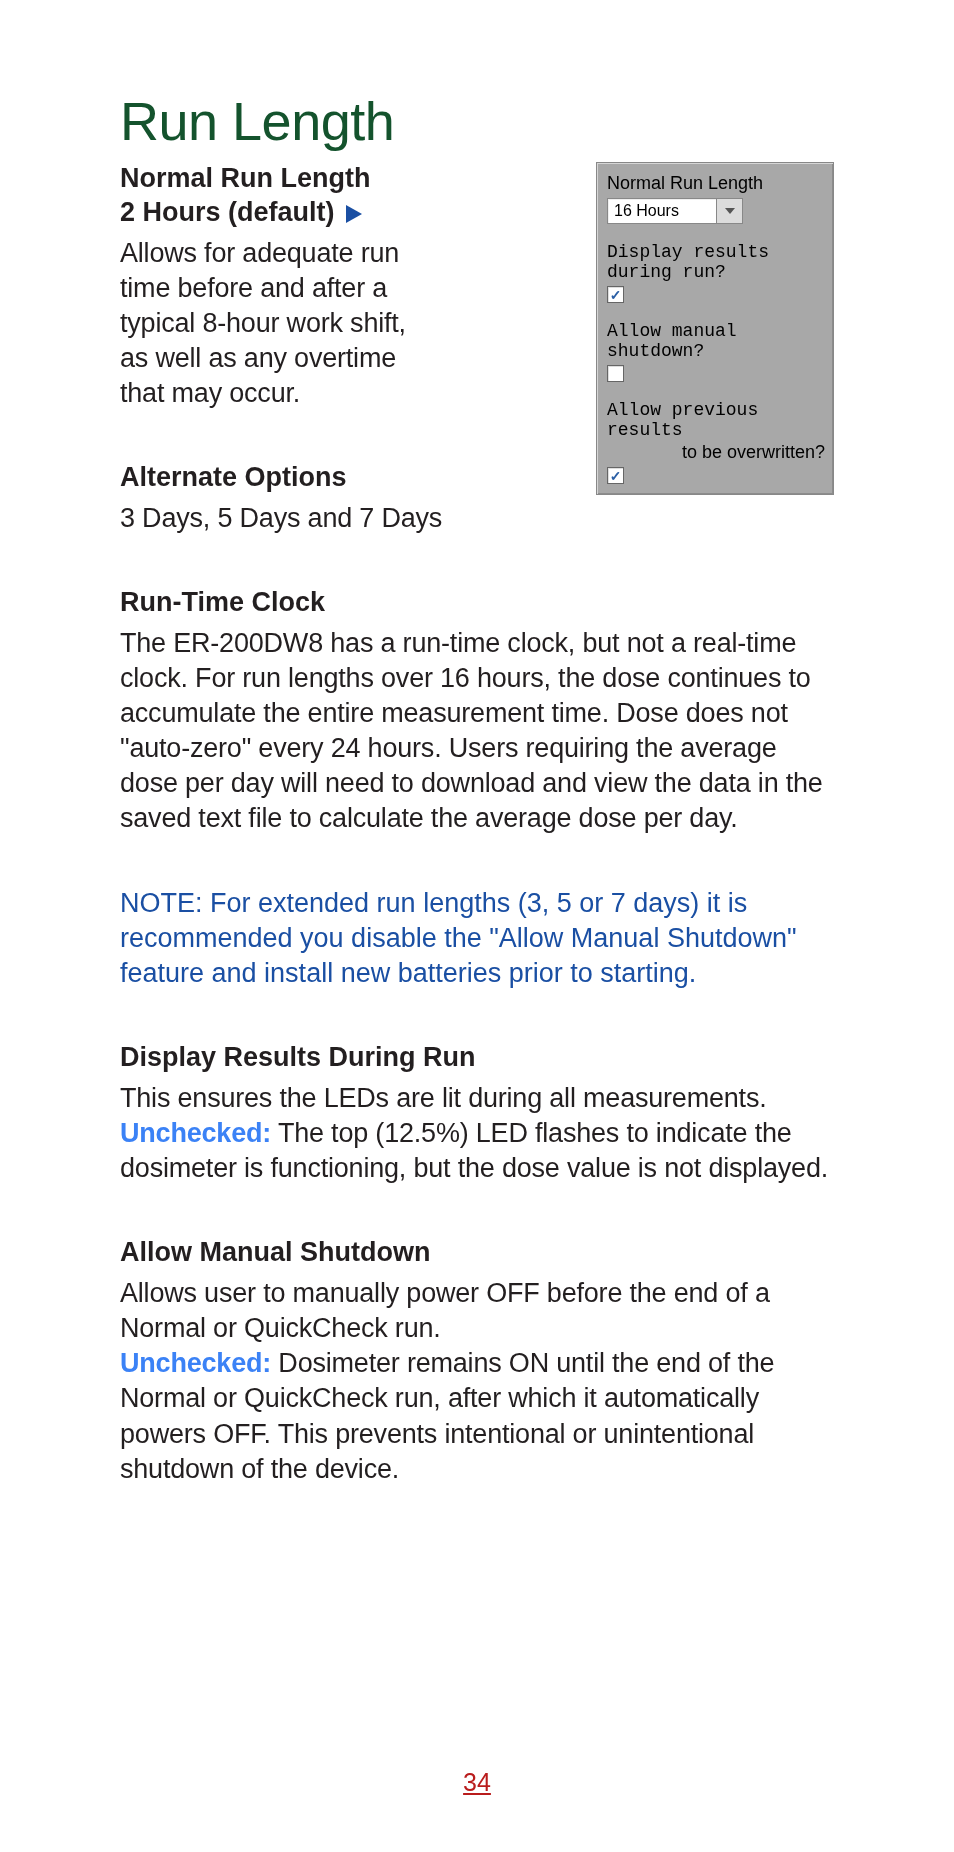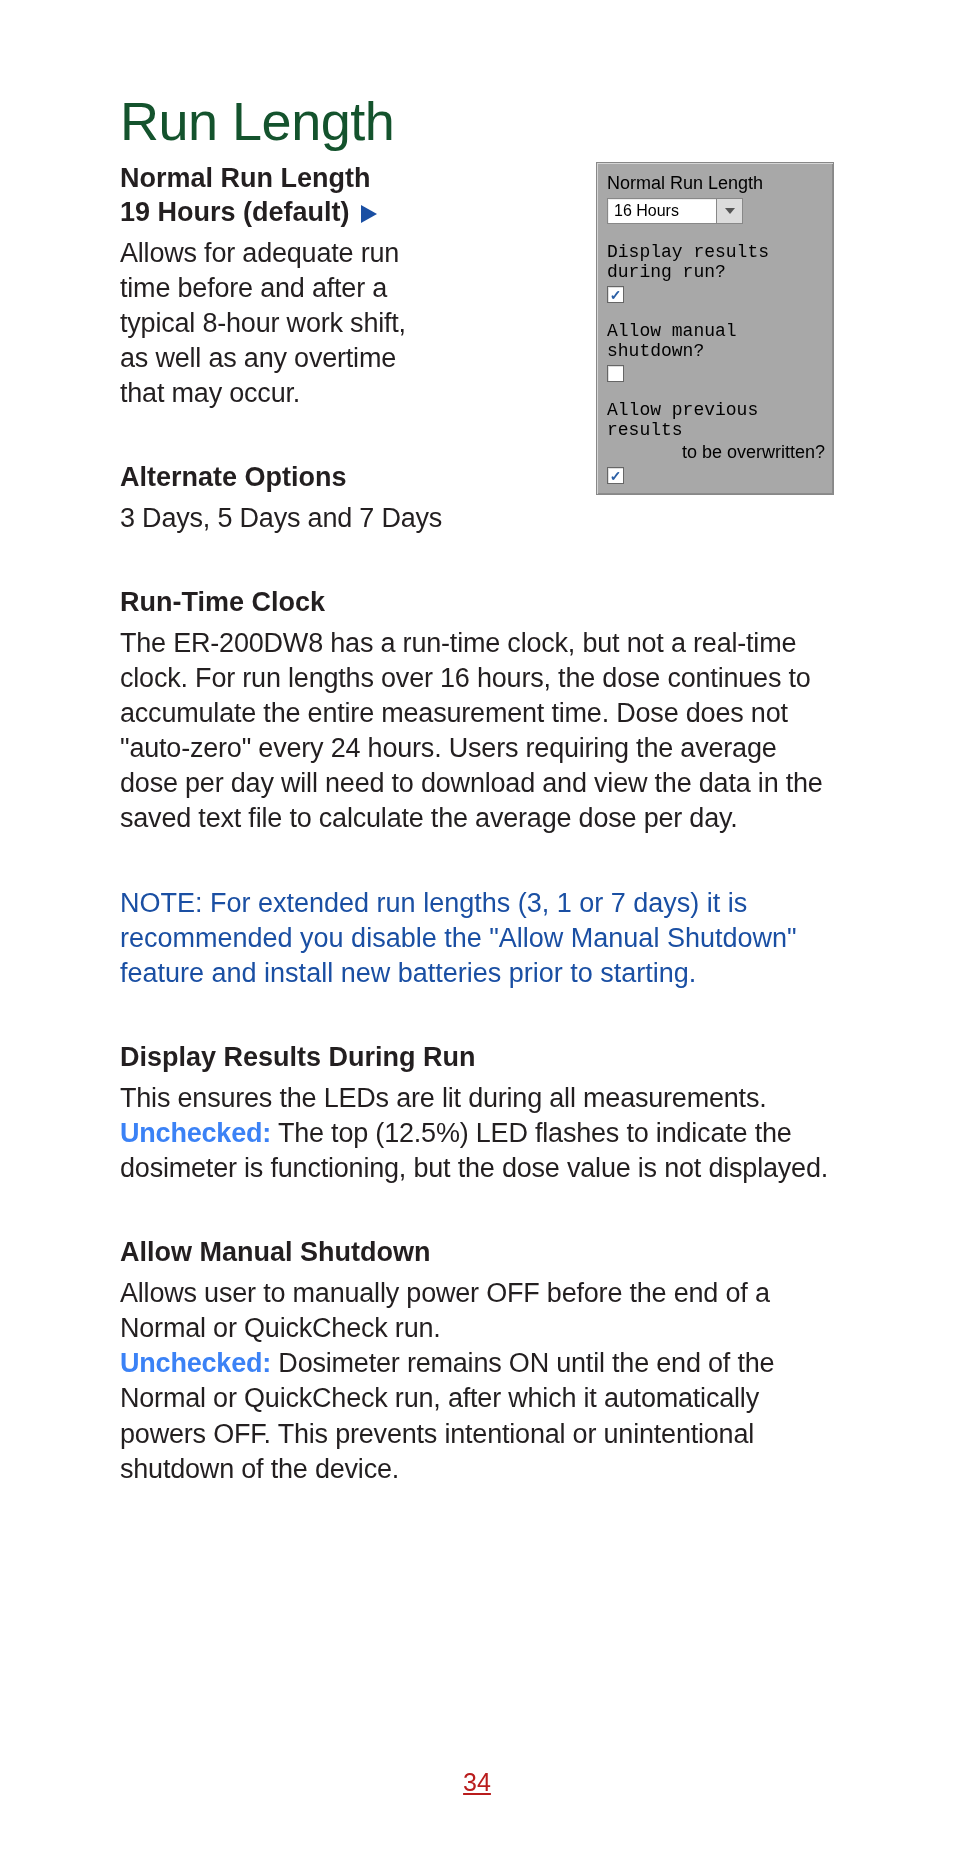--- a/index.html
+++ b/index.html
@@ -180,36 +180,36 @@
     <div class="figure-label mt">Allow manual shutdown?</div>
     <div class="figure-checkbox"></div>
 
     <div class="figure-label mt">Allow previous results</div>
     <div class="figure-label line2">to be overwritten?</div>
     <div class="figure-checkbox checked"></div>
   </div>
 
   <div class="section-heading first">
     <span>Normal Run Length</span><br>
-    <span>19 Hours (default)</span>
+    <span>2 Hours (default)</span>
     <span class="play-icon">
       <svg viewBox="0 0 16 18">
           <polygon points="0,0 16,9 0,18" fill="#1a4fa3"></polygon>
         </svg>
     </span>
   </div>
   <div class="body-text tight">Allows for adequate run time before and after a typical 8-hour work shift, as well as any overtime that may occur.</div>
 
   <div class="section-heading block">Alternate Options</div>
   <div class="body-text">3 Days, 5 Days and 7 Days</div>
 
   <div class="section-heading block">Run-Time Clock</div>
   <div class="body-text">The ER-200DW8 has a run-time clock, but not a real-time clock. For run lengths over 16 hours, the dose continues to accumulate the entire measurement time. Dose does not "auto-zero" every 24 hours. Users requiring the average dose per day will need to download and view the data in the saved text file to calculate the average dose per day.</div>
 
-  <div class="note-text">NOTE: For extended run lengths (3, 1 or 7 days) it is recommended you disable the "Allow Manual Shutdown" feature and install new batteries prior to starting.</div>
+  <div class="note-text">NOTE: For extended run lengths (3, 5 or 7 days) it is recommended you disable the "Allow Manual Shutdown" feature and install new batteries prior to starting.</div>
 
   <div class="section-heading block">Display Results During Run</div>
   <div class="body-text">
     <span>This ensures the LEDs are lit during all measurements. </span><br>
     <span class="blue-strong">Unchecked:</span><span> The top (12.5%) LED flashes to indicate the dosimeter is functioning, but the dose value is not displayed.</span>
   </div>
 
   <div class="section-heading block">Allow Manual Shutdown</div>
   <div class="body-text">
     <span>Allows user to manually power OFF before the end of a Normal or QuickCheck run.</span><br>

